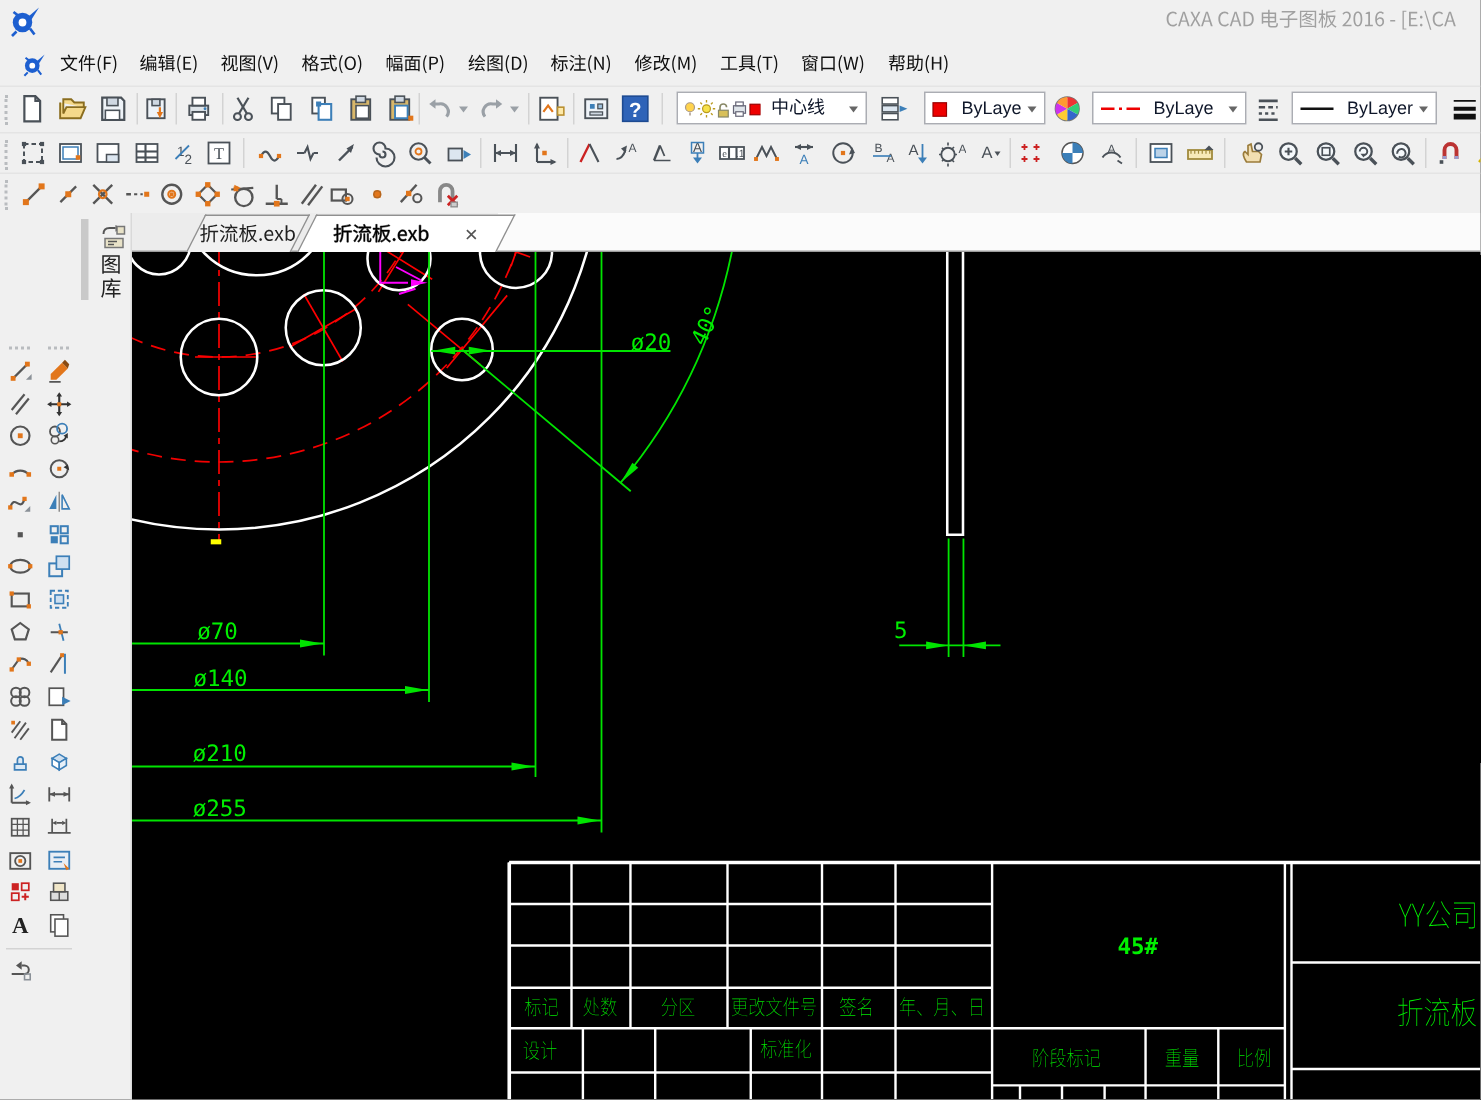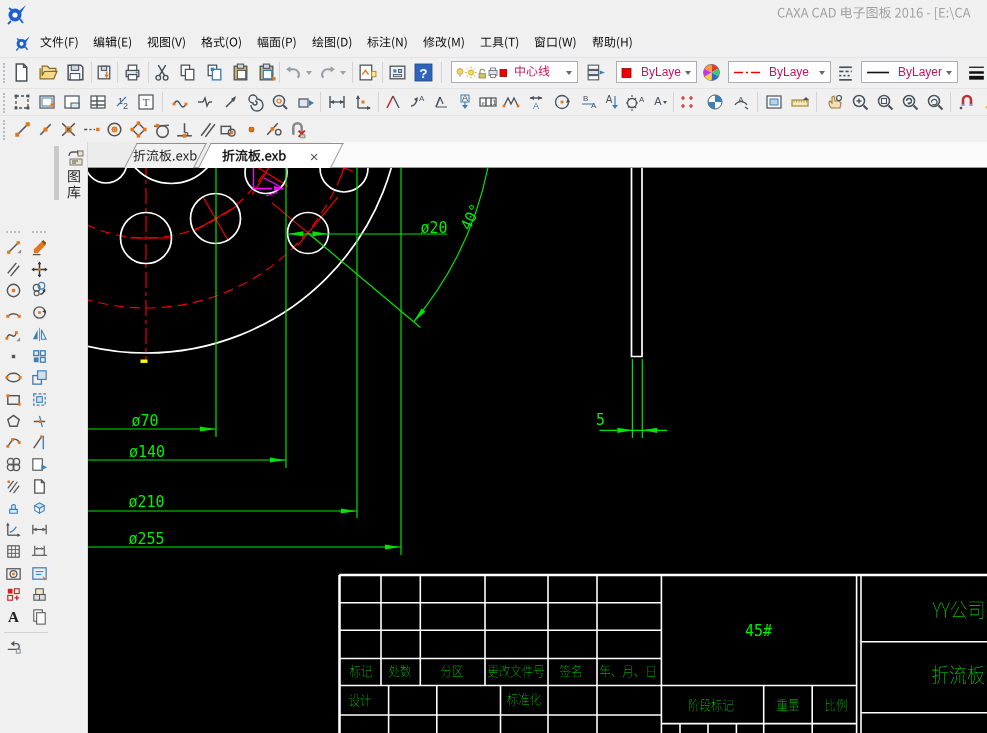--- a/index.html
+++ b/index.html
@@ -23,21 +23,21 @@
 .tbi { position:absolute; display:flex; align-items:center; justify-content:center; border-radius:2px; }
 .tbi svg { width:100%; height:100%; }
 .tsep { position:absolute; width:1px; background:#d3d3d3; }
 .tgrip { position:absolute; width:3px; border-left:2px dotted #b9bcbf; }
 .pgrip { position:absolute; width:14px; height:3px; border-top:2px dotted #b9bcbf; }
 .psep { position:absolute; width:44px; height:1px; background:#d3d3d3; }
 .ddarrow { position:absolute; width:10px; height:10px; }
 .ddarrow b { position:absolute; left:2px; top:3px; border-left:3.5px solid transparent; border-right:3.5px solid transparent; border-top:4px solid #9aa0a6; }
 .combo { position:absolute; top:3px; height:22px; background:#fff; border:1px solid #abadb3; display:flex; align-items:center; padding-left:3px; }
 .combo-glyphs { width:52px; height:13px; flex:none; }
-.combo-val { font-size:12px; color:#be185d; margin-left:7px; white-space:nowrap; overflow:hidden; flex:1; }
+.combo-val { font-size:12px; color:#0f172a; margin-left:7px; white-space:nowrap; overflow:hidden; flex:1; }
 .combo-dd { width:15px; height:100%; position:relative; flex:none; }
 .combo-dd b { position:absolute; left:4px; top:9px; border-left:3.5px solid transparent; border-right:3.5px solid transparent; border-top:4px solid #666; }
 .leftpanel { position:absolute; left:0; top:142px; width:88px; height:591px; background:#f0f0f0; border-right:1px solid #d9d9d9; }
 .vgrip { position:absolute; left:54px; top:4px; width:5px; height:54px; background:#c9c9c9; }
 .lib-icon { position:absolute; left:66px; top:6px; width:20px; height:20px; }
 .lib-icon svg { width:100%; height:100%; }
 .lib-tab { position:absolute; left:64px; top:27px; width:20px; display:flex; flex-direction:column; align-items:center; color:#222; font-size:14px; }
 .lib-tab span { display:block; height:16px; }
 .tabstrip { position:absolute; left:88px; top:142px; width:899px; height:26px; background:#ececec; overflow:hidden; }
 .tabstrip-right { position:absolute; left:244px; top:0; width:655px; height:26px; background:#fbfbfb; }
@@ -45,21 +45,21 @@
 .tab { position:absolute; bottom:0; height:25px; transform:skewX(-27deg); transform-origin:bottom left; border:1px solid #909090; border-bottom:none; display:flex; align-items:center; justify-content:center; }
 .tab.inactive { left:36px; width:70px; background:#f1f1f1; z-index:1; }
 .tab.active { left:110px; width:133px; background:#ffffff; z-index:2; }
 .tab-label { display:inline-block; transform:skewX(27deg); font-size:13px; color:#222; }
 .tab.active .tab-label { color:#000; }
 .tab-close { display:inline-block; transform:skewX(27deg); margin-left:24px; font-size:15px; color:#555; line-height:1; }
 .canvas { position:absolute; left:88px; top:168px; width:899px; height:565px; background:#000; overflow:hidden; }
 .canvas-svg { position:absolute; left:0; top:0; }
 .cv-text { position:absolute; transform:translate(-50%,-50%); white-space:pre; }
 .cadnum { font-family:"DejaVu Sans Mono","Liberation Mono",monospace; font-size:15px; color:#00f000; }
-.cadnum-lg { font-size:15px; }
+.cadnum-lg { font-size:15px;font-weight:bold; }
 .cadcjk { font-size:14px; color:#00f000; }
 .cadcjk-lg { font-size:21px; }
 [data-glyph] svg { display:block; }
 </style>
 </head>
 <body>
 
 <div id="app">
   <div class="titlebar">
     <span class="app-logo"><svg viewBox="0 0 24 24">

